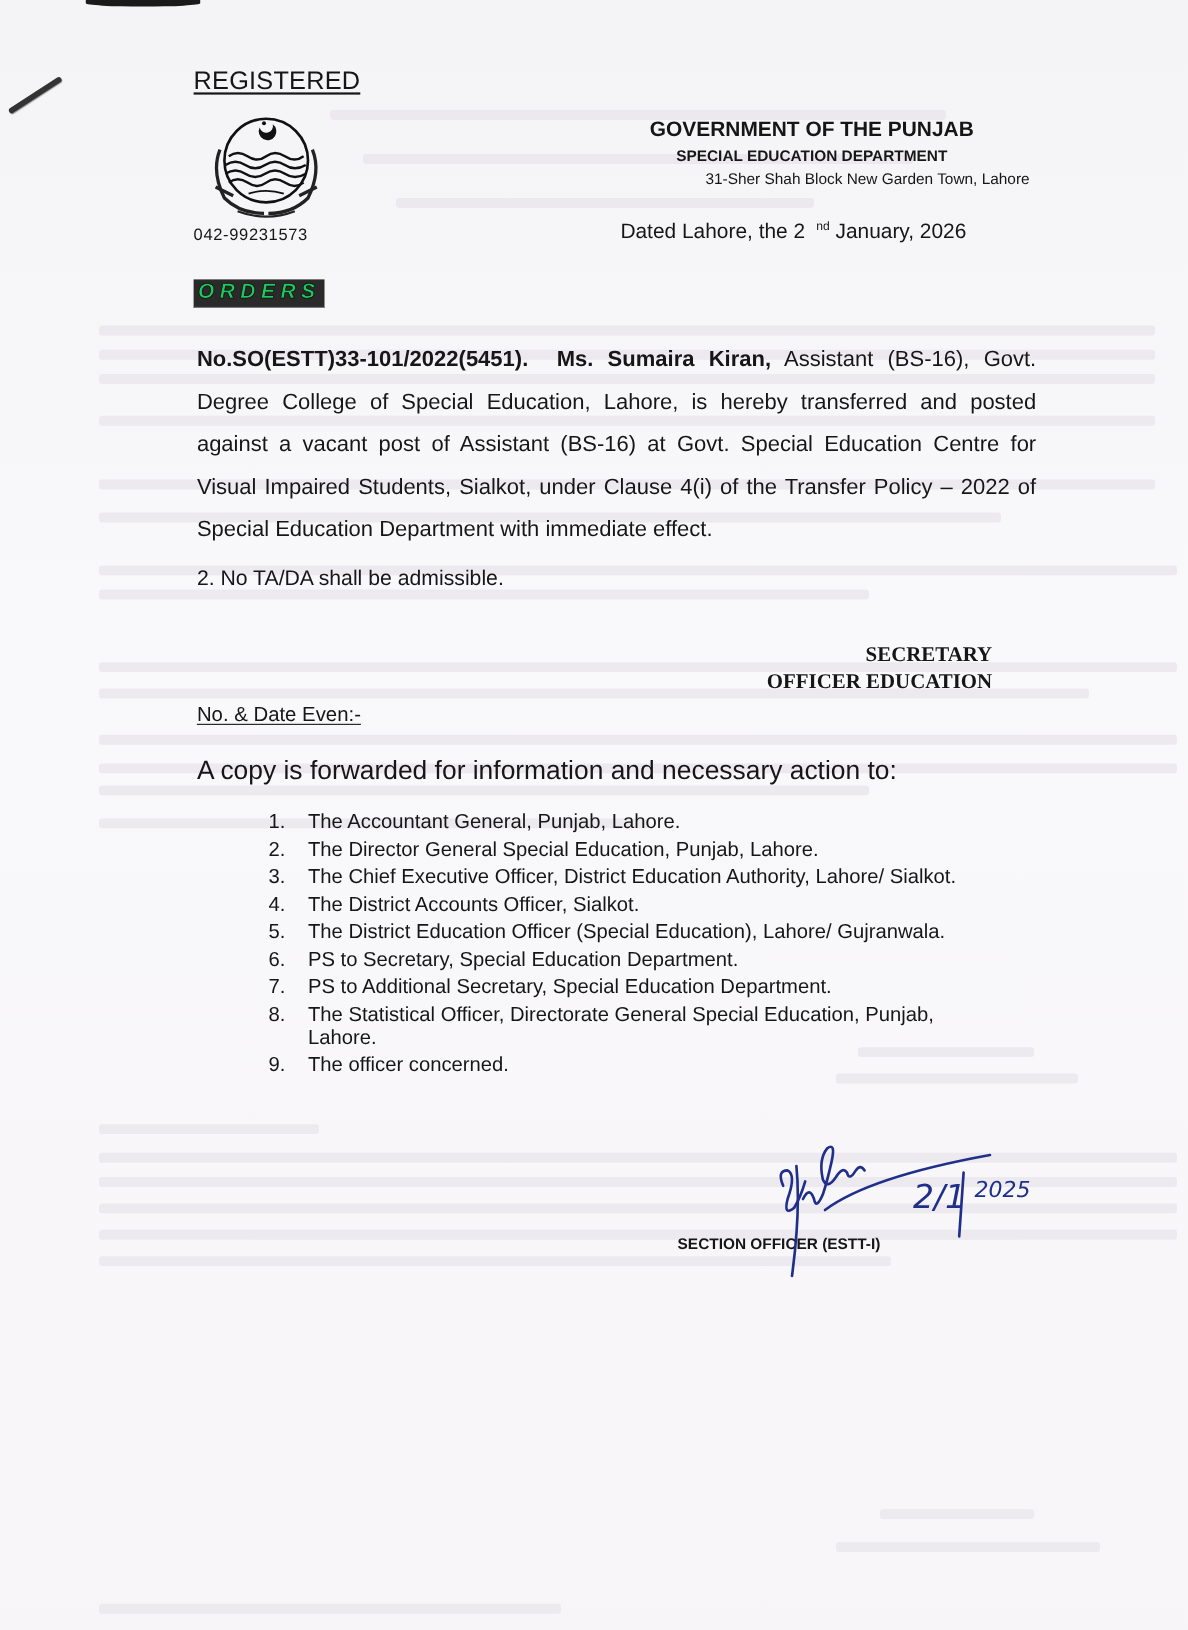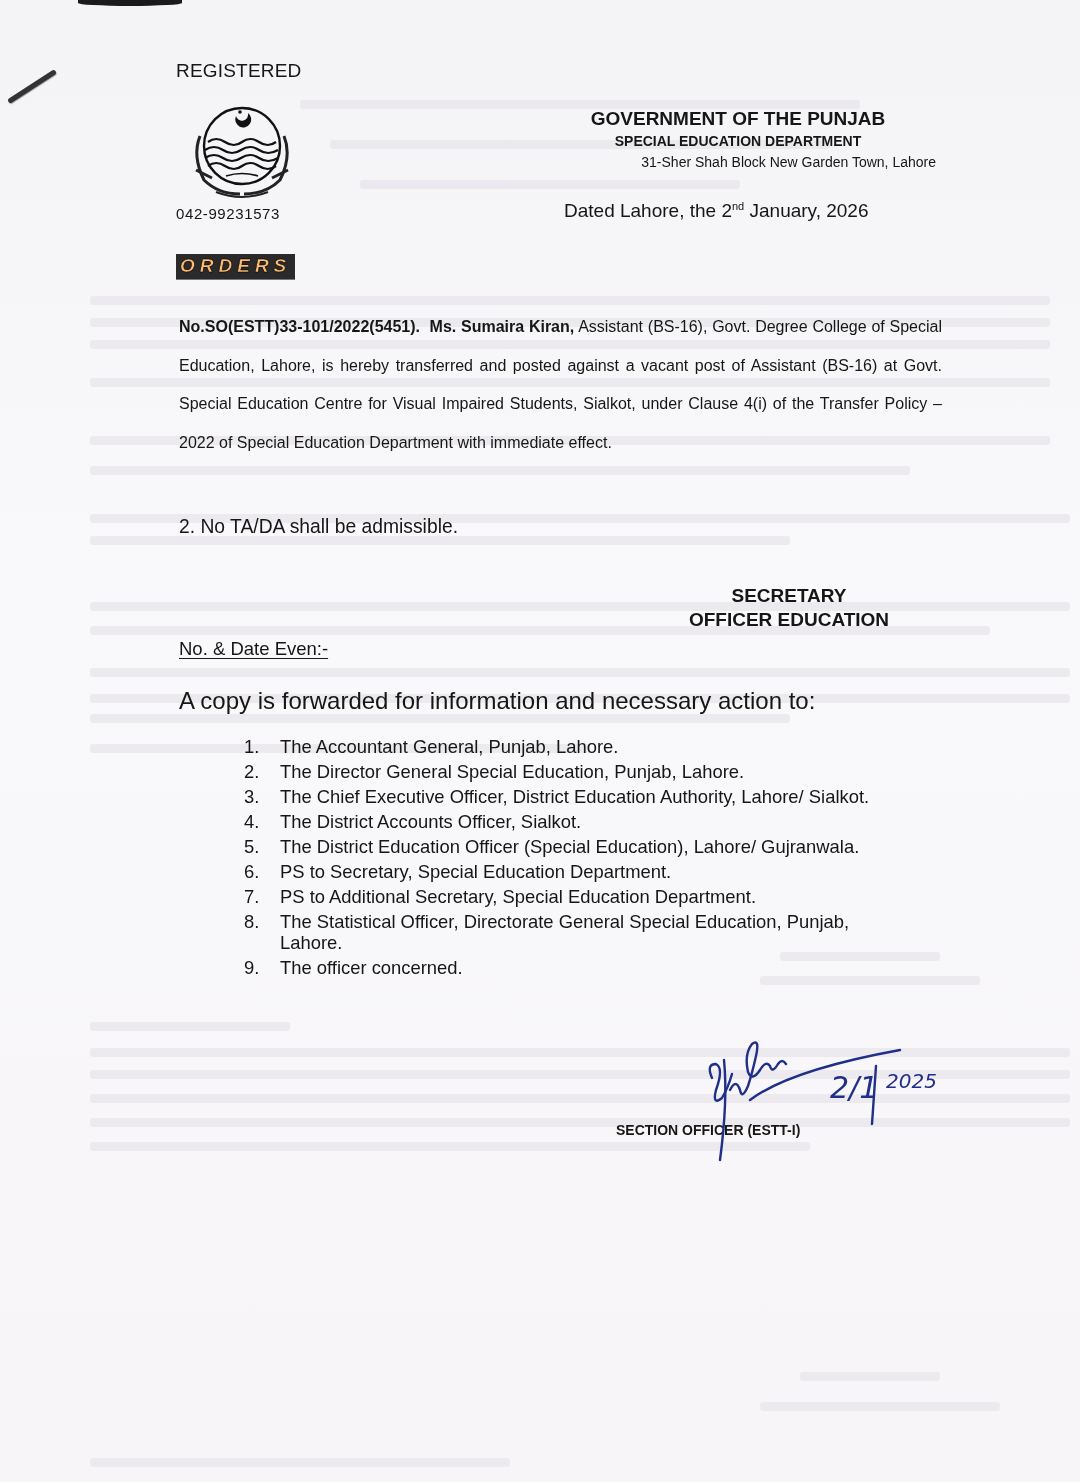--- a/index.html
+++ b/index.html
@@ -25,50 +25,50 @@
     position: absolute; left: 78px; top: 0; width: 104px; height: 6px;
     background: #1a1a1a; border-radius: 0 0 50% 50%;
   }
   .pin {
     position: absolute; left: 4px; top: 84px; width: 56px; height: 5px;
     background: #333; border-radius: 3px; transform: rotate(-33deg);
     box-shadow: 0 1px 1px #888;
   }
   .abs { position: absolute; white-space: nowrap; }
   .registered {
-    left: 176px; top: 60px; font-size: 19px; 
+    left: 176px; top: 60px; font-size: 23px; text-decoration: underline;
     text-underline-offset: 3px; letter-spacing: .2px;
   }
   .emblem { left: 186px; top: 96px; width: 112px; height: 106px; }
   .phone { left: 176px; top: 205px; font-size: 15px; letter-spacing: .6px; }
   .orders {
-    left: 176px; top: 254px; background: #2a2a2a; color: #fdba74;
+    left: 176px; top: 254px; background: #2a2a2a; color: #22c55e;
     font-weight: bold; font-style: italic; font-size: 19px;
     letter-spacing: 5px; padding: 1px 4px 2px 4px;
     -webkit-text-stroke: .4px #000;
     text-shadow: 0 0 1px #000;
     border-bottom: 1px solid #777;
   }
   .hdr-block {
     left: 540px; top: 108px; width: 396px; text-align: center;
   }
   .hdr-1 { font-size: 19px; font-weight: bold; line-height: 22px; }
   .hdr-2 { font-size: 14px; font-weight: bold; line-height: 22px; }
   .hdr-3 { font-size: 14px; line-height: 20px; text-align: right; }
   .dated { left: 564px; top: 200px; font-size: 19px; }
-  .dated sup { font-size: 11px; }
+  .dated sup { font-size: 11px; margin-left: 10px; }
   .body-para {
     position: absolute; left: 179px; top: 308px; width: 763px;
-    font-size: 16px; line-height: 38.5px; text-align: justify;
+    font-size: 20px; line-height: 38.5px; text-align: justify;
     text-align-last: left;
   }
   .body-para .b { font-weight: bold; }
   .para2 { left: 179px; top: 516px; font-size: 19.3px; }
-  .secretary { left: 676px; top: 584px; width: 226px; text-align: center;
-    font-size: 19px; font-weight: bold; line-height: 24px; }
+  .secretary { left: 676px; top: 584px; width: 226px; text-align: right;
+    font-size: 19px; font-weight: bold; line-height: 24px; font-family: Liberation Serif, serif; }
   .nodate { left: 179px; top: 638px; font-size: 18.5px; text-decoration: underline;
     text-underline-offset: 3px; }
   .copy { left: 179px; top: 687px; font-size: 24px; }
   .cc-list {
     position: absolute; left: 244px; top: 736px; width: 640px;
     margin: 0; padding: 0; list-style: none;
     font-size: 18.4px; line-height: 21px;
   }
   .cc-list li { display: flex; margin-bottom: 4px; }
   .cc-list .num { width: 36px; flex: none; }

